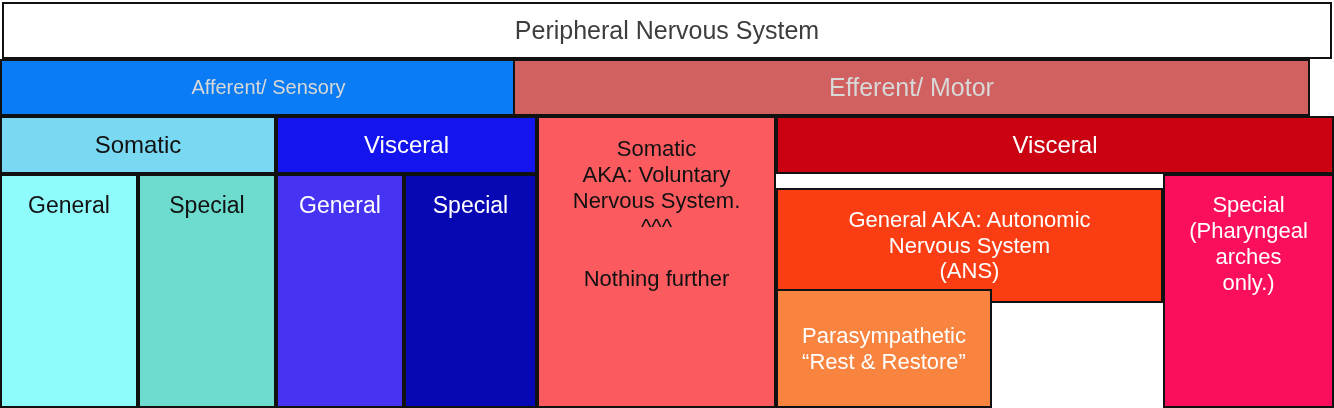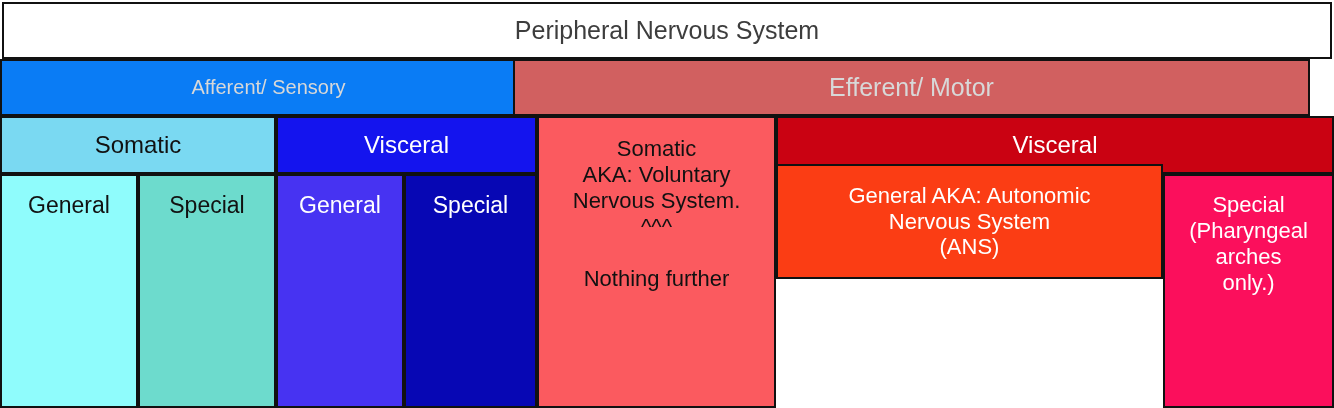--- a/index.html
+++ b/index.html
@@ -115,21 +115,21 @@
   #aff-vis-special {
     left: 404px; top: 174px; width: 133px; height: 234px;
     background: #0707b4;
     color: #ffffff;
     font-size: 23px;
     align-items: flex-start;
     padding-top: 16px;
   }
 
   #ans {
-    left: 776px; top: 164px; width: 387px; height: 115px;
+    left: 776px; top: 188px; width: 387px; height: 115px;
     background: #fb3d14;
     color: #ffffff;
     font-size: 22px;
   }
   #vis-special {
     left: 1163px; top: 174px; width: 171px; height: 234px;
     background: #fb0f5c;
     color: #ffffff;
     font-size: 22px;
     align-items: flex-start;
@@ -199,14 +199,18 @@
     <span class="txt">General AKA: Autonomic
 Nervous System
 (ANS)</span>
   </div>
   <div class="box" id="vis-special">
     <span class="txt">Special
 (Pharyngeal
 arches
 only.)</span>
   </div>
+  <div class="box" id="parasympathetic">
+    <span class="txt">Parasympathetic
+“Rest &amp; Restore”</span>
+  </div>
 
 </div>
 
 </body></html>

